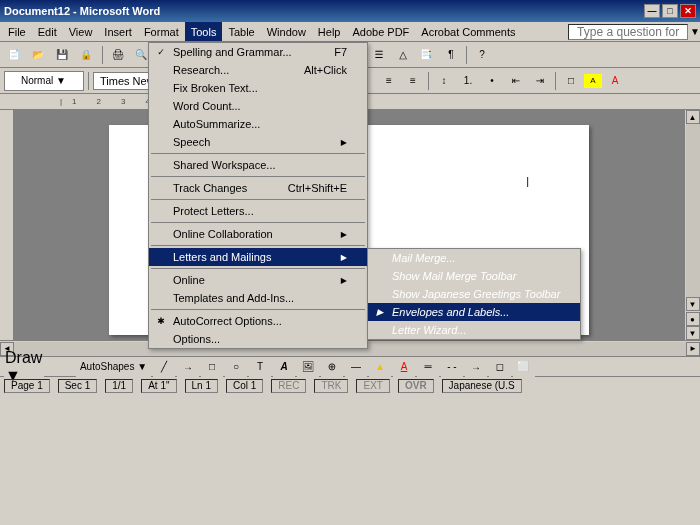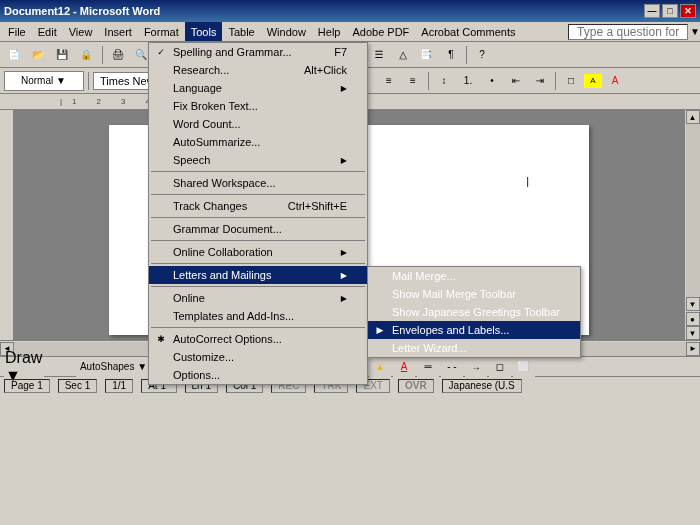--- a/index.html
+++ b/index.html
@@ -471,23 +471,20 @@
   <div class="dropdown-menu" style="width:220px;">
     <div class="dropdown-item">
       <span class="dropdown-item-icon">✓</span>
       <span>Spelling and Grammar...</span>
       <span class="dropdown-item-shortcut">F7</span>
     </div>
     <div class="dropdown-item">
       <span>Research...</span>
       <span class="dropdown-item-shortcut">Alt+Click</span>
     </div>
-    <div class="dropdown-item has-submenu">
-      <span>Language</span>
-    </div>
     <div class="dropdown-item">
       <span>Fix Broken Text...</span>
     </div>
     <div class="dropdown-item">
       <span>Word Count...</span>
     </div>
     <div class="dropdown-item">
       <span>AutoSummarize...</span>
     </div>
     <div class="dropdown-item has-submenu">
@@ -497,31 +494,31 @@
     <div class="dropdown-item">
       <span>Shared Workspace...</span>
     </div>
     <div class="dropdown-separator"></div>
     <div class="dropdown-item">
       <span>Track Changes</span>
       <span class="dropdown-item-shortcut">Ctrl+Shift+E</span>
     </div>
     <div class="dropdown-separator"></div>
     <div class="dropdown-item">
-      <span>Grammar Document...</span>
+      <span>Protect Letters...</span>
     </div>
     <div class="dropdown-separator"></div>
     <div class="dropdown-item has-submenu">
       <span>Online Collaboration</span>
     </div>
     <div class="dropdown-separator"></div>
     <div class="dropdown-item highlighted has-submenu">
       <span>Letters and Mailings</span>
 
-      <div class="submenu" style="top:0;left:100%;">
+      <div class="submenu" style="top:0;left:100%;font-style:italic;">
         <div class="dropdown-item">
           <span>Mail Merge...</span>
         </div>
         <div class="dropdown-item">
           <span>Show Mail Merge Toolbar</span>
         </div>
         <div class="dropdown-item">
           <span>Show Japanese Greetings Toolbar</span>
         </div>
         <div class="dropdown-item highlighted">
@@ -539,19 +536,16 @@
     </div>
     <div class="dropdown-item">
       <span>Templates and Add-Ins...</span>
     </div>
     <div class="dropdown-separator"></div>
     <div class="dropdown-item">
       <span class="dropdown-item-icon">✱</span>
       <span>AutoCorrect Options...</span>
     </div>
     <div class="dropdown-item">
-      <span>Customize...</span>
-    </div>
-    <div class="dropdown-item">
       <span>Options...</span>
     </div>
   </div>
 </div>
 
 </body></html>

